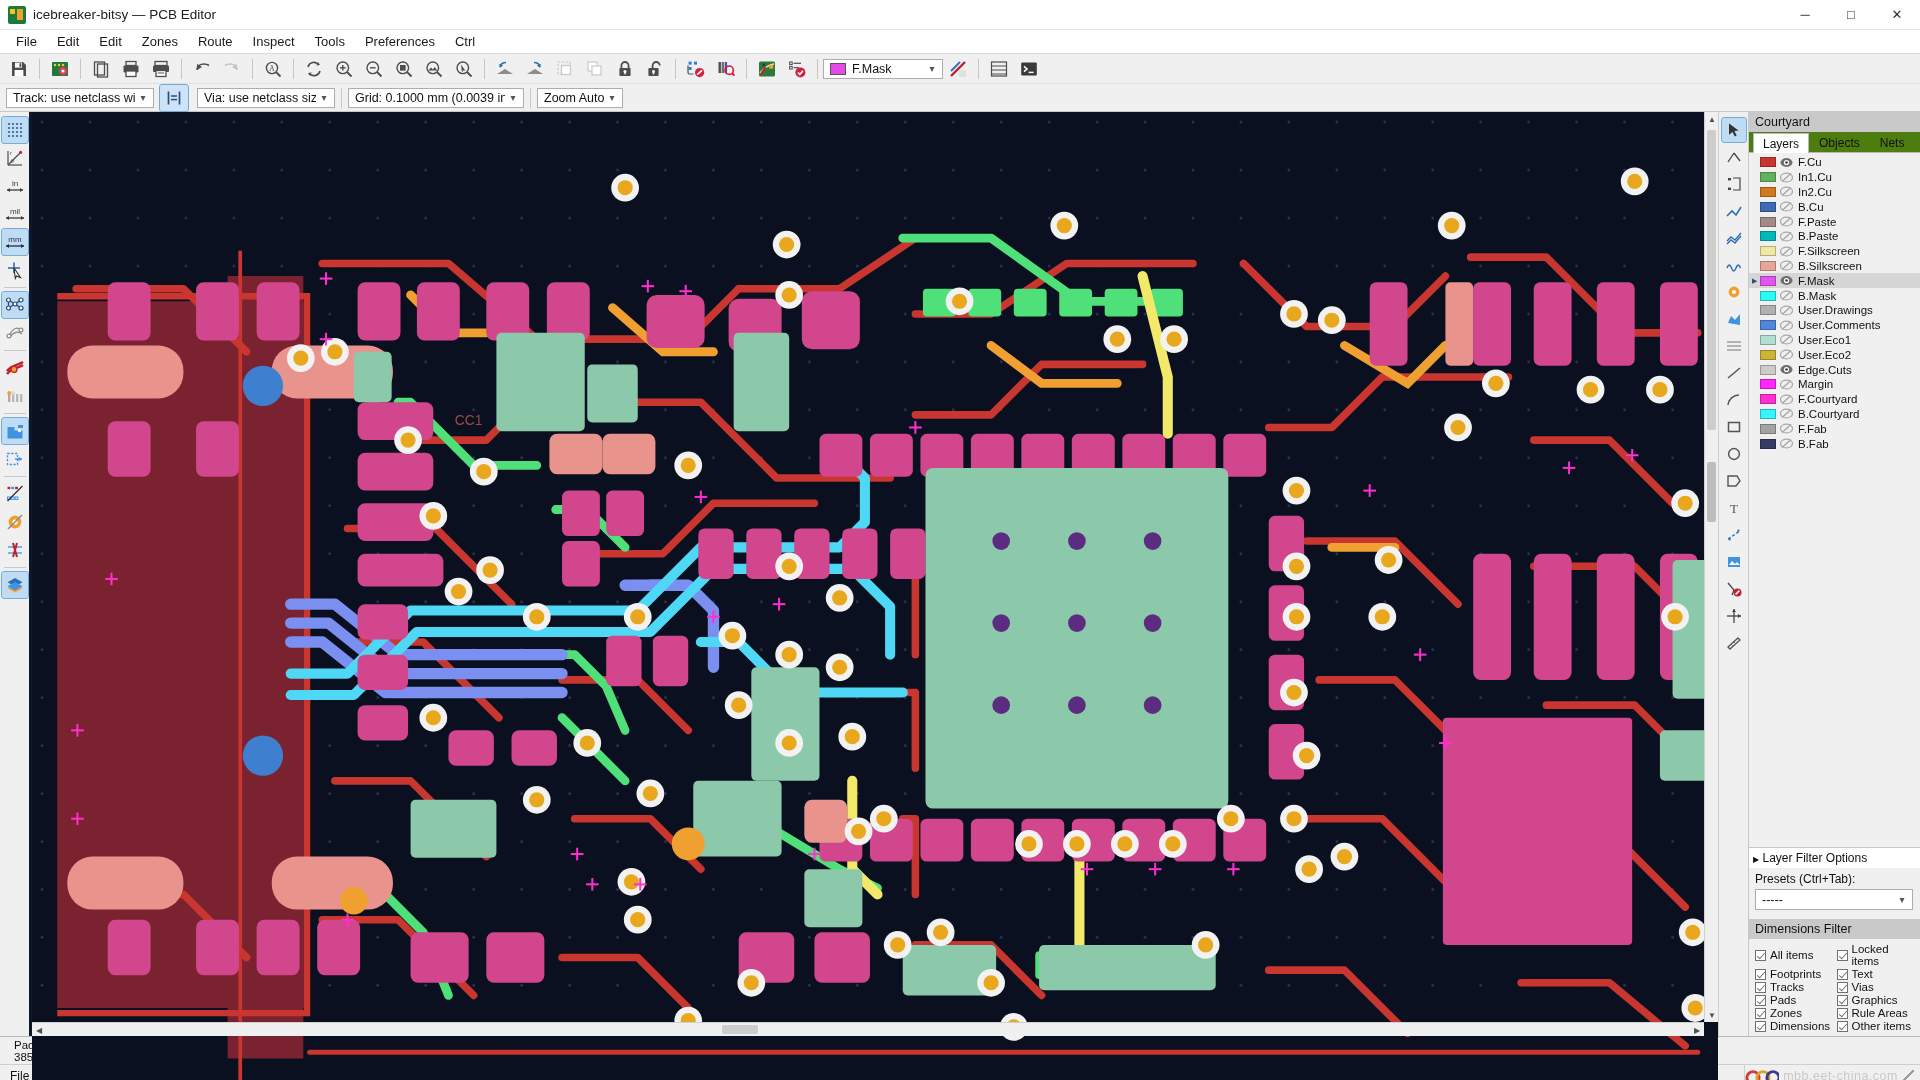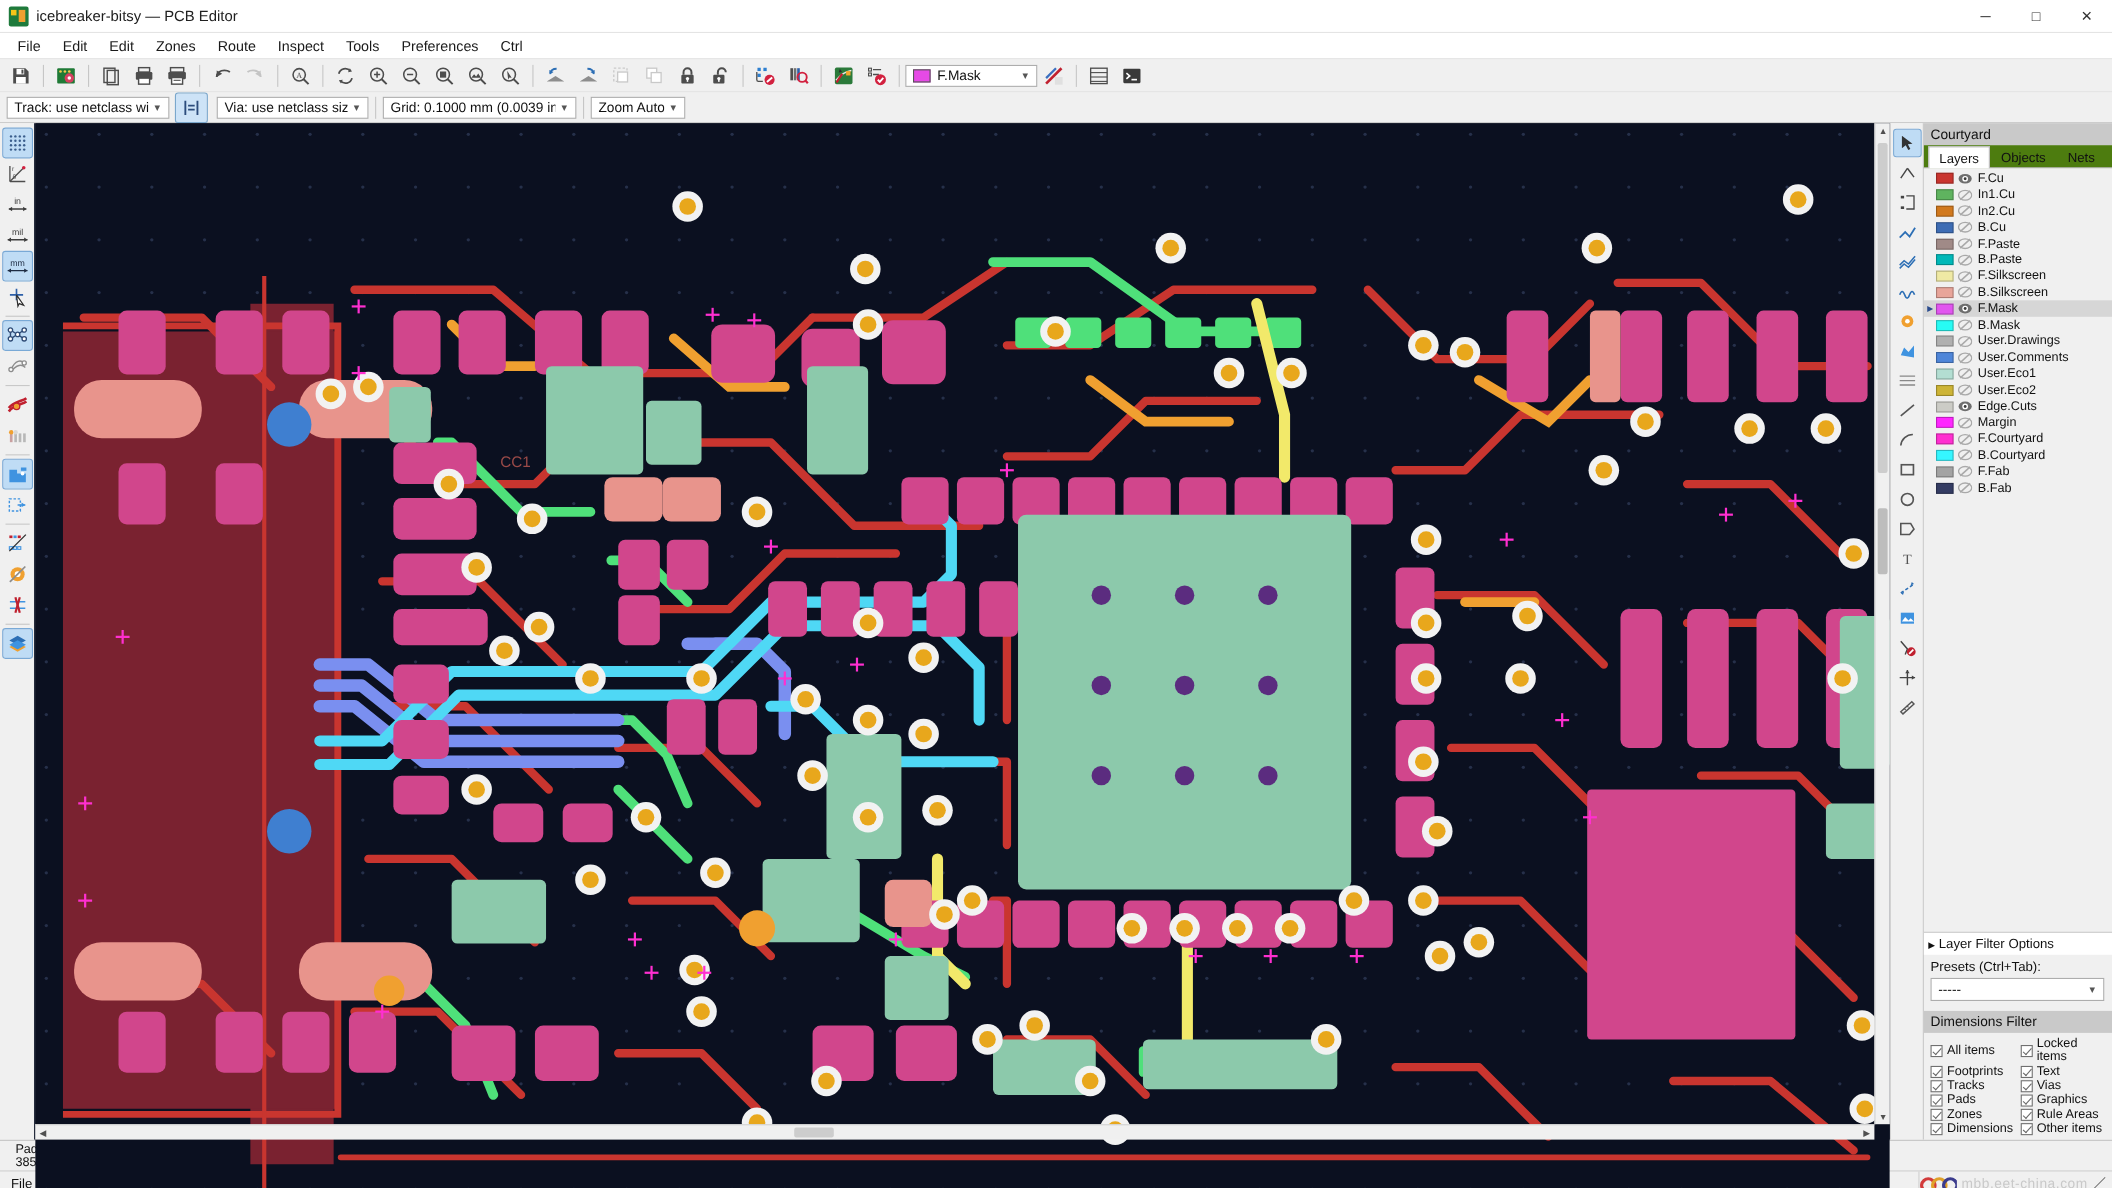--- a/index.html
+++ b/index.html
@@ -38,21 +38,21 @@
   .tsep { width:1px; height:20px; background:#c6c6c6; margin:0 5px;}
   svg { display:block; }
   .combo {
     height:20px; border:1px solid #adadad; background:#fff; display:flex; align-items:center;
     padding:0 2px 0 6px; font-size:12.5px; color:#111; position:relative;
   }
   .combo .cv { flex:1; white-space:nowrap; overflow:hidden;}
   .combo .arr { width:16px; text-align:center; color:#555; font-size:10px;}
   
   #main { display:flex; height:924px; }
-  #lefttools { width:32px; background:#f0f0f0; border-right:1px solid #0f172a;
+  #lefttools { width:32px; background:#f0f0f0; border-right:3px solid #0f172a;
       display:flex; flex-direction:column; align-items:center; padding-top:4px;}
   .ltbtn { width:26px; height:26px; margin:1px 0; display:flex; align-items:center;
       justify-content:center; border-radius:2px; font-size:11px; color:#333;}
   .ltbtn.on { background:#bfdcf5; outline:1px solid #79a9d6;}
   .ltsep { width:22px; height:1px; background:#c8c8c8; margin:3px 0;}
   
   #canvaswrap { flex:1; position:relative; background:#0b1020; }
   #pcb { position:absolute; inset:0; }
   #vscroll { position:absolute; right:0; top:0; width:14px; bottom:14px; background:#f0f0f0;
      border-left:1px solid #d0d0d0;}

